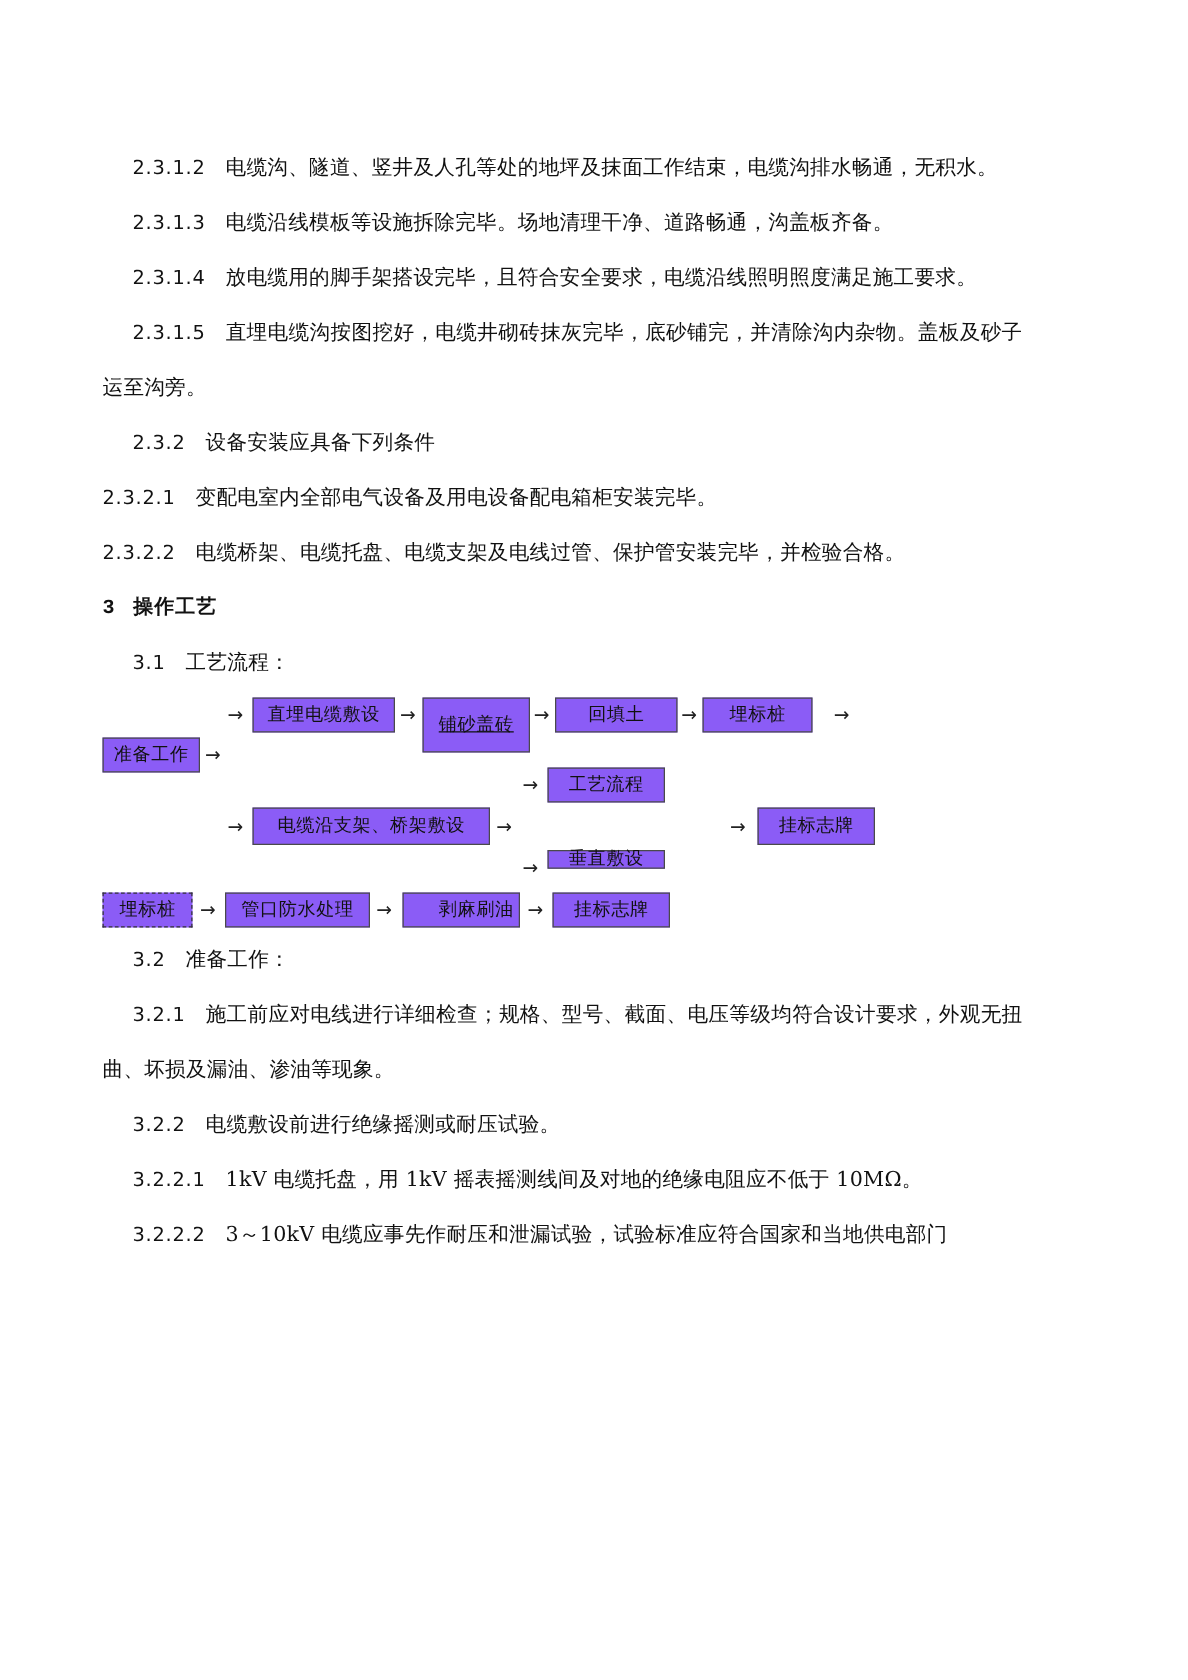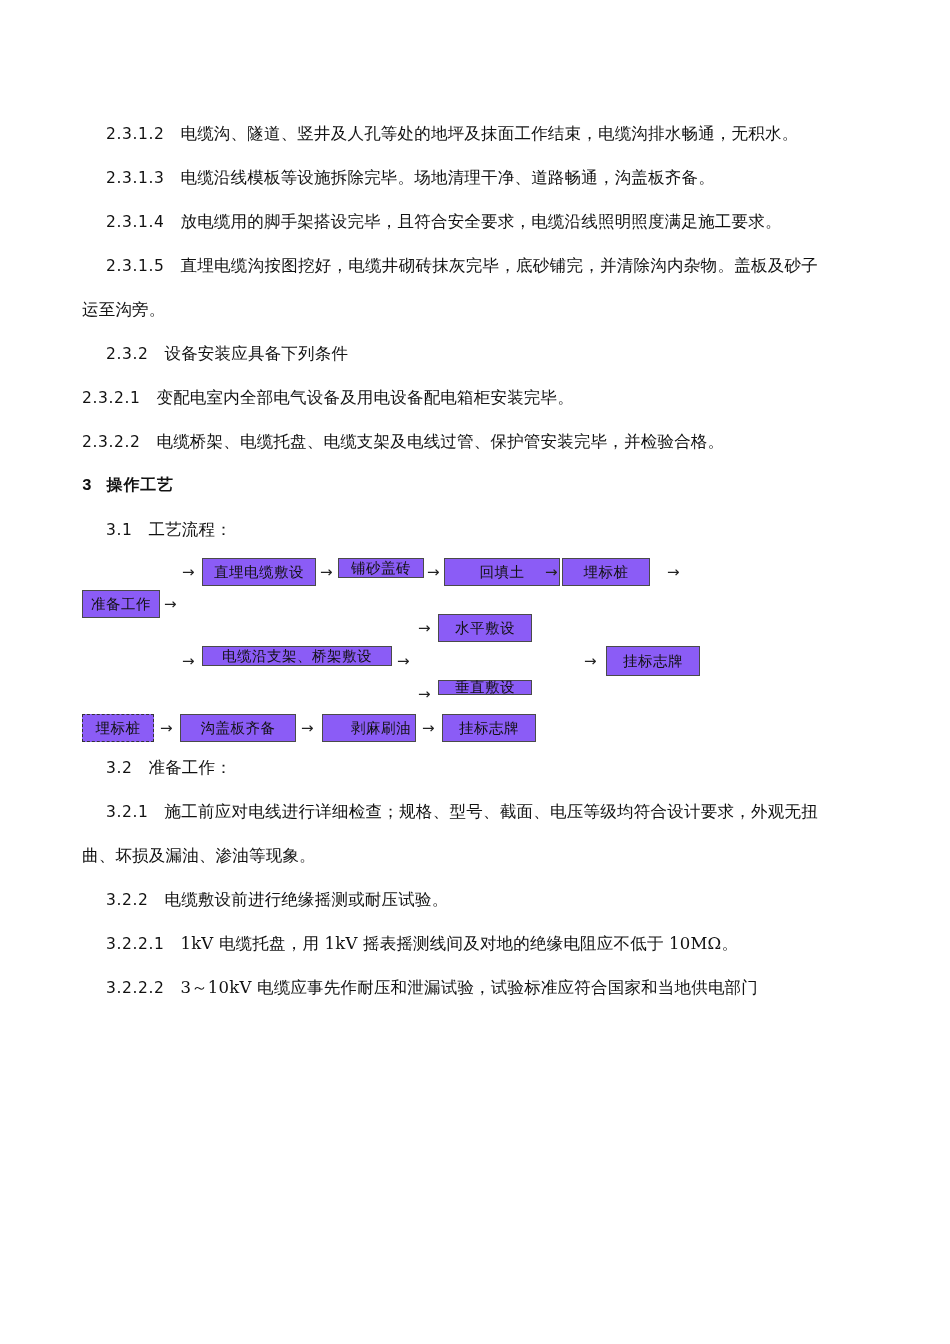--- a/index.html
+++ b/index.html
@@ -162,29 +162,29 @@
       <span class="hnum">3</span><span class="hgap"></span><span>操作工艺</span>
     </p>
 
     <p class="subheading">
       <span class="num">3.1</span><span class="gap"></span><span>工艺流程：</span>
     </p>
 
     <div class="flow" id="flowchart">
         <div class="fbox" style="left: 0px; top: 34px; width: 78px; height: 28px; text-align: center;">准备工作</div>
         <div class="fbox" style="left: 120px; top: 2px; width: 114px; height: 28px;">直埋电缆敷设</div>
-        <div class="fbox" style="left: 256px; top: 2px; width: 86px; height: 20px;">铺砂盖砖</div>
-        <div class="fbox" style="left: 362px; top: 2px; width: 116px; height: 28px;">回填土</div>
+        <div class="fbox" style="left: 256px; top: 2px; width: 86px; height: 44px; text-decoration: underline;">铺砂盖砖</div>
+        <div class="fbox" style="left: 362px; top: 2px; width: 98px; height: 28px;">回填土</div>
         <div class="fbox" style="left: 480px; top: 2px; width: 88px; height: 28px;">埋标桩</div>
-        <div class="fbox" style="left: 120px; top: 90px; width: 190px; height: 20px;">电缆沿支架、桥架敷设</div>
-        <div class="fbox" style="left: 356px; top: 58px; width: 94px; height: 28px;">水平敷设</div>
+        <div class="fbox" style="left: 120px; top: 90px; width: 190px; height: 30px;">电缆沿支架、桥架敷设</div>
+        <div class="fbox" style="left: 356px; top: 58px; width: 94px; height: 28px;">工艺流程</div>
         <div class="fbox" style="left: 356px; top: 124px; width: 94px; height: 15px;">垂直敷设</div>
         <div class="fbox" style="left: 524px; top: 90px; width: 94px; height: 30px;">挂标志牌</div>
         <div class="fbox dashed" style="left: 0px; top: 158px; width: 72px; height: 28px;">埋标桩</div>
-        <div class="fbox" style="left: 98px; top: 158px; width: 116px; height: 28px;">沟盖板齐备</div>
+        <div class="fbox" style="left: 98px; top: 158px; width: 116px; height: 28px;">管口防水处理</div>
         <div class="fbox" style="left: 240px; top: 158px; width: 94px; height: 28px; padding-left: 24px;">剥麻刷油</div>
         <div class="fbox" style="left: 360px; top: 158px; width: 94px; height: 28px;">挂标志牌</div>
         <span class="farrow" style="left: 82px; top: 41px;">→</span>
         <span class="farrow" style="left: 100px; top: 9px;">→</span>
         <span class="farrow" style="left: 238px; top: 9px;">→</span>
         <span class="farrow" style="left: 345px; top: 9px;">→</span>
         <span class="farrow" style="left: 463px; top: 9px;">→</span>
         <span class="farrow" style="left: 585px; top: 9px;">→</span>
         <span class="farrow" style="left: 100px; top: 98px;">→</span>
         <span class="farrow" style="left: 315px; top: 98px;">→</span>

